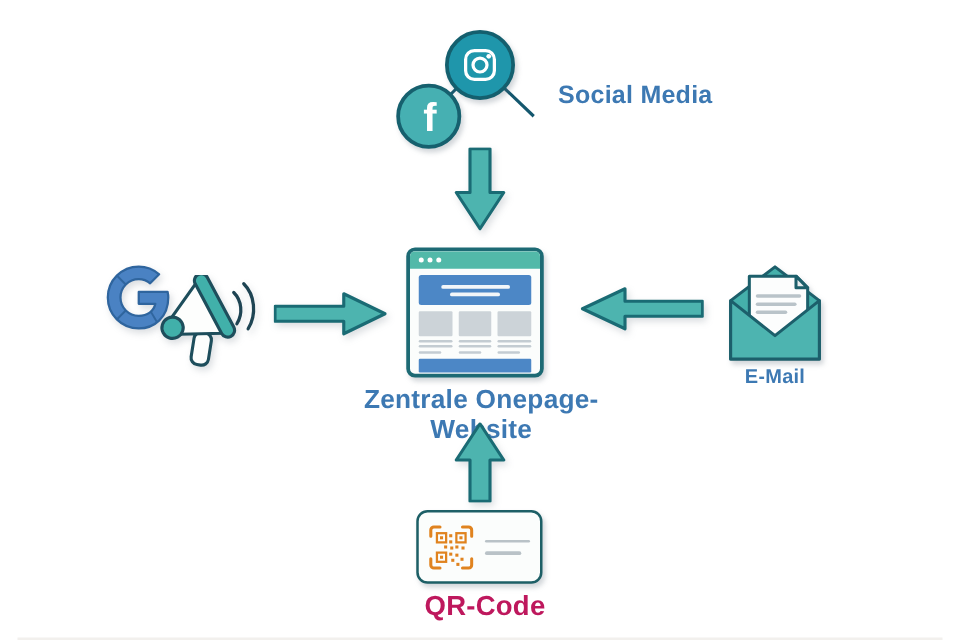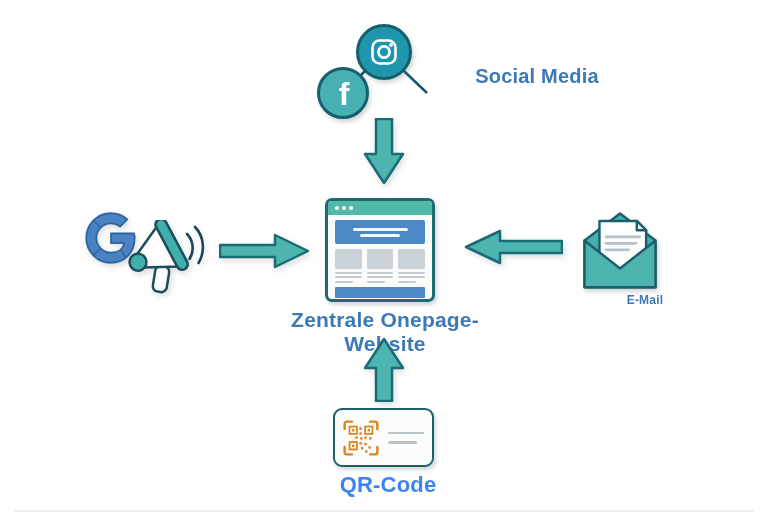--- a/index.html
+++ b/index.html
@@ -72,21 +72,21 @@
       <svg width="30" height="30" viewBox="0 0 30 30">
         <rect x="3.5" y="3.5" width="23" height="23" rx="7" fill="none" stroke="#ffffff" stroke-width="2.6"></rect>
         <circle cx="15" cy="15" r="5.6" fill="none" stroke="#ffffff" stroke-width="2.6"></circle>
         <circle cx="22" cy="8" r="1.9" fill="#ffffff"></circle>
       </svg>
     </div>
     <div class="circle fb shadow" style="left:7px;top:49px;">
       <span class="glyph f">f</span>
     </div>
   </div>
-  <div class="abs label" style="left:467px;top:65px;width:140px;font-size:20px;text-align:center;">Social Media</div>
+  <div class="abs label" style="left:430px;top:65px;width:140px;font-size:20px;text-align:right;">Social Media</div>
 
   <svg class="abs softshadow" style="left:362px;top:118px;" width="44" height="68">
     <polygon points="14,1 30,1 30,36 41,36 22,65 3,36 14,36" fill="#4db4af" stroke="#1a6b74" stroke-width="2.5" stroke-linejoin="round"></polygon>
   </svg>
 
   <svg class="abs softshadow" style="left:84px;top:209px;" width="54" height="58" viewBox="0 0 48 48">
     <path d="M44.5 20H24v8.5h11.8C34.7 33.9 30.1 37 24 37c-7.2 0-13-5.8-13-13s5.8-13 13-13c3.1 0 5.9 1.1 8.1 2.9l6.4-6.4C34.6 4.1 29.6 2 24 2 11.8 2 2 11.8 2 24s9.8 22 22 22c11 0 21-8 21-22 0-1.3-.2-2.7-.5-4z" fill="#4a82c3" stroke="#2f659e" stroke-width="1.6" stroke-linejoin="round"></path>
     <line x1="8.4" y1="8.4" x2="14.9" y2="14.9" stroke="#2f659e" stroke-width="1.4"></line>
     <line x1="8.4" y1="39.6" x2="14.9" y2="33.1" stroke="#2f659e" stroke-width="1.4"></line>
     <line x1="36.8" y1="41.2" x2="32.8" y2="34.4" stroke="#2f659e" stroke-width="1.4"></line>
@@ -151,21 +151,21 @@
       <polygon points="23,17 63,17 73,27 73,74 23,74" fill="#fcfdfd"></polygon>
       <polygon points="63,17 73,27 63,27" fill="#e7edef"></polygon>
     </g>
     <g stroke="#b9c3c9" stroke-width="3" stroke-linecap="round">
       <line x1="30" y1="34" x2="66" y2="34"></line>
       <line x1="30" y1="41" x2="62" y2="41"></line>
       <line x1="30" y1="48" x2="54" y2="48"></line>
     </g>
     <polygon points="7,38 45,68 83,38 83,88 7,88" fill="#4db4b0" stroke="#1c5f6b" stroke-width="2.6" stroke-linejoin="round"></polygon>
   </svg>
-  <div class="abs label" style="left:603px;top:293px;width:84px;font-size:12px;">E-Mail</div>
+  <div class="abs label" style="left:578px;top:293px;width:84px;font-size:16px;">E-Mail</div>
 
   <svg class="abs softshadow" style="left:362px;top:338px;" width="44" height="64">
     <polygon points="22,1 41,30 30,30 30,63 14,63 14,30 3,30" fill="#4db4af" stroke="#1a6b74" stroke-width="2.5" stroke-linejoin="round"></polygon>
   </svg>
   <div class="abs qr-card shadow">
     <svg width="44" height="44" viewBox="0 0 44 44">
       <g stroke="#e0831f" stroke-width="3" fill="none" stroke-linecap="round">
         <path d="M2 11 V5 a3 3 0 0 1 3 -3 H11"></path>
         <path d="M33 2 H39 a3 3 0 0 1 3 3 V11"></path>
         <path d="M42 33 V39 a3 3 0 0 1 -3 3 H33"></path>
@@ -191,16 +191,16 @@
         <rect x="31" y="32" width="3" height="3"></rect>
         <rect x="22" y="33" width="3" height="3"></rect>
         <rect x="27" y="37" width="3" height="3"></rect>
       </g>
     </svg>
     <div class="qr-lines">
       <div class="qr-line l1"></div>
       <div class="qr-line l2"></div>
     </div>
   </div>
-  <div class="abs label" style="left:326px;top:472px;width:124px;font-size:22px;color:#3b82f6;">QR-Code</div>
+  <div class="abs label" style="left:326px;top:472px;width:124px;font-size:22px;color:#be185d;">QR-Code</div>
 
   <div class="abs bottom-line"></div>
 </div>
 
 </body></html>

